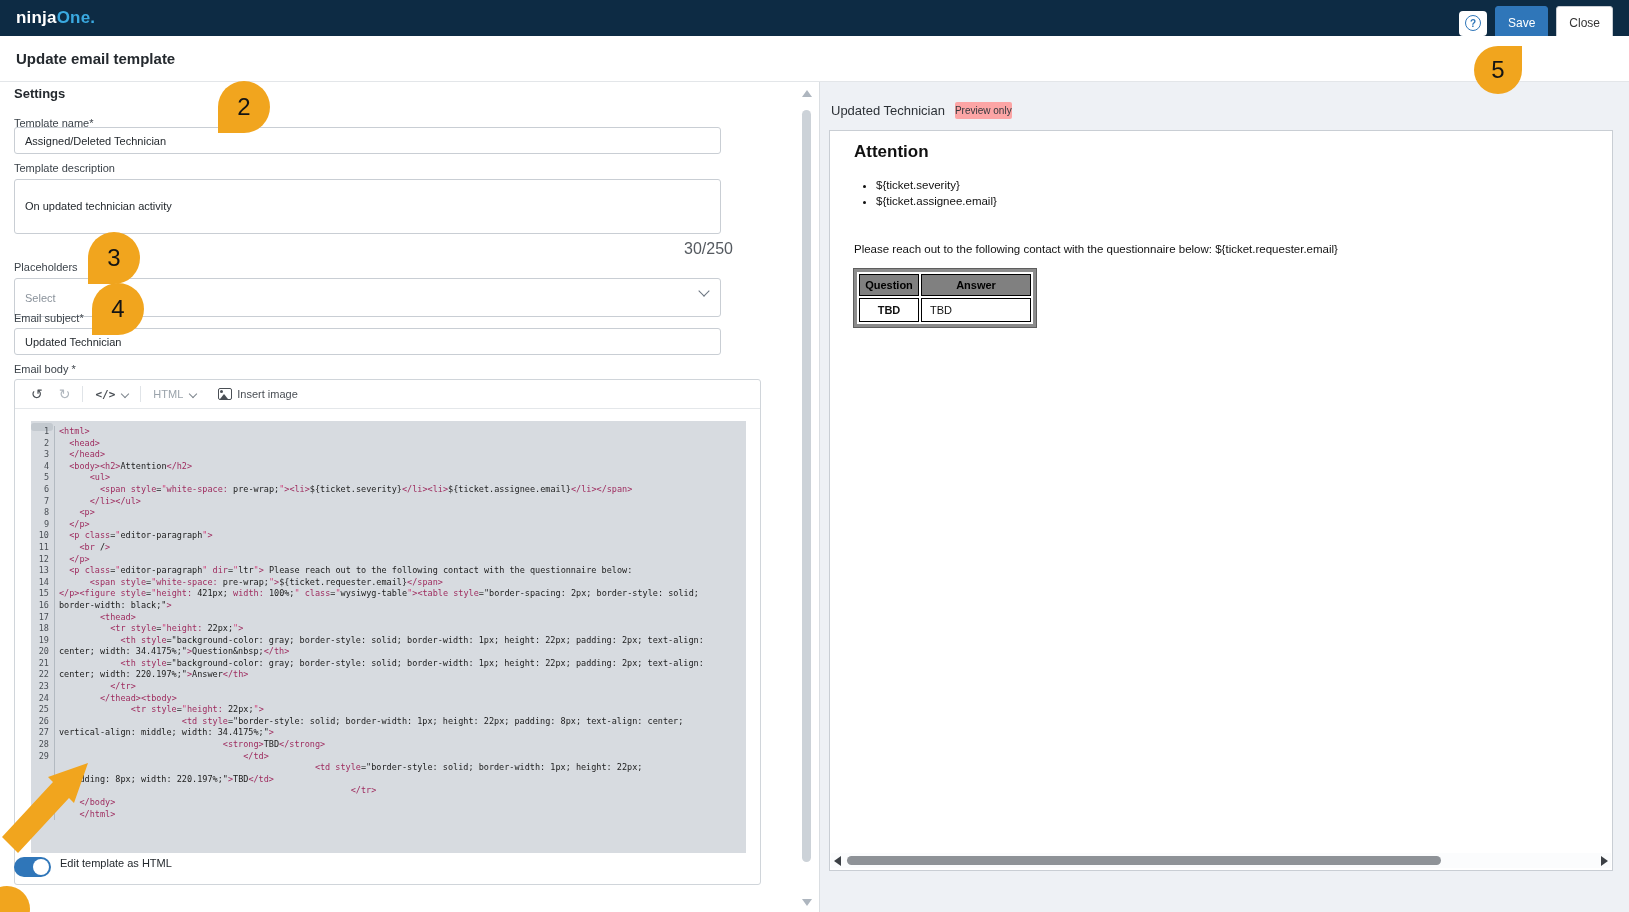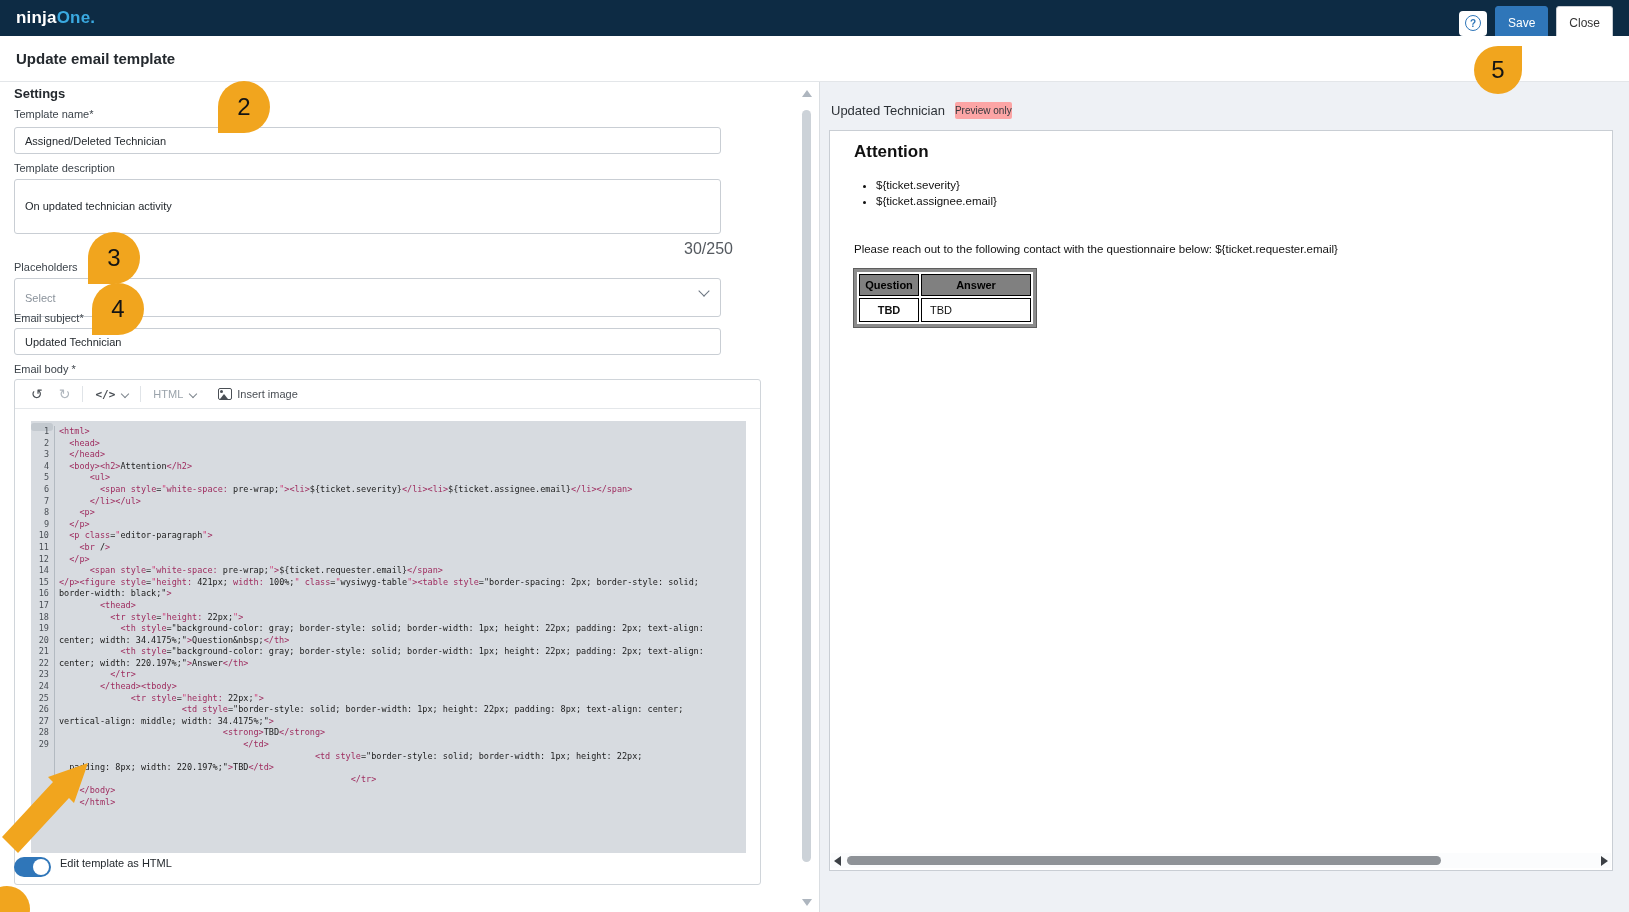--- a/index.html
+++ b/index.html
@@ -117,21 +117,21 @@
     </div>
   </div>
 
   <div class="page-head">
     <div class="page-title">Update email template</div>
   </div>
 
   <div class="left-panel"></div>
   <div class="section-title">Settings</div>
 
-  <div class="fld-label" style="top:108px;text-align:center;">Template name*</div>
+  <div class="fld-label" style="top:117px;text-align:center;">Template name*</div>
   <div class="fld" style="top:127px; height:27px;">
     <span>Assigned/Deleted Technician</span>
   </div>
 
   <div class="fld-label" style="top:162px;">Template description</div>
   <div class="fld area" style="top:179px; height:55px;">
     <span>On updated technician activity</span>
   </div>
   <div class="counter" style="left:684px; top:240px;">30/250</div>
 
@@ -179,20 +179,21 @@
           <div class="code-row"><span class="ln">3</span><span class="cd">  <span class="tg">&lt;/head</span><span class="tg">&gt;</span></span></div>
           <div class="code-row"><span class="ln">4</span><span class="cd">  <span class="tg">&lt;body</span><span class="tg">&gt;</span><span class="tg">&lt;h2</span><span class="tg">&gt;</span>Attention<span class="tg">&lt;/h2</span><span class="tg">&gt;</span></span></div>
           <div class="code-row"><span class="ln">5</span><span class="cd">      <span class="tg">&lt;ul</span><span class="tg">&gt;</span></span></div>
           <div class="code-row"><span class="ln">6</span><span class="cd">        <span class="tg">&lt;span</span> <span class="tg">style</span>=<span class="st">"</span><span class="tg">white-space:</span> pre-wrap;<span class="st">"</span><span class="tg">&gt;</span><span class="tg">&lt;li</span><span class="tg">&gt;</span>${ticket.severity}<span class="tg">&lt;/li</span><span class="tg">&gt;</span><span class="tg">&lt;li</span><span class="tg">&gt;</span>${ticket.assignee.email}<span class="tg">&lt;/li</span><span class="tg">&gt;</span><span class="tg">&lt;/span</span><span class="tg">&gt;</span></span></div>
           <div class="code-row"><span class="ln">7</span><span class="cd">      <span class="tg">&lt;/li</span><span class="tg">&gt;</span><span class="tg">&lt;/ul</span><span class="tg">&gt;</span></span></div>
           <div class="code-row"><span class="ln">8</span><span class="cd">    <span class="tg">&lt;p</span><span class="tg">&gt;</span></span></div>
           <div class="code-row"><span class="ln">9</span><span class="cd">  <span class="tg">&lt;/p</span><span class="tg">&gt;</span></span></div>
           <div class="code-row"><span class="ln">10</span><span class="cd">  <span class="tg">&lt;p</span> <span class="tg">class</span>=<span class="st">"</span>editor-paragraph<span class="st">"</span><span class="tg">&gt;</span></span></div>
           <div class="code-row"><span class="ln">11</span><span class="cd">    <span class="tg">&lt;br</span> /<span class="tg">&gt;</span></span></div>
           <div class="code-row"><span class="ln">12</span><span class="cd">  <span class="tg">&lt;/p</span><span class="tg">&gt;</span></span></div>
+          <div class="code-row"><span class="ln">13</span><span class="cd">  <span class="tg">&lt;p</span> <span class="tg">class</span>=<span class="st">"</span>editor-paragraph<span class="st">"</span> <span class="tg">dir</span>=<span class="st">"</span>ltr<span class="st">"</span><span class="tg">&gt;</span> Please reach out to the following contact with the questionnaire below:</span></div>
           <div class="code-row"><span class="ln">14</span><span class="cd">      <span class="tg">&lt;span</span> <span class="tg">style</span>=<span class="st">"</span><span class="tg">white-space:</span> pre-wrap;<span class="st">"</span><span class="tg">&gt;</span>${ticket.requester.email}<span class="tg">&lt;/span</span><span class="tg">&gt;</span></span></div>
           <div class="code-row"><span class="ln">15</span><span class="cd"><span class="tg">&lt;/p</span><span class="tg">&gt;</span><span class="tg">&lt;figure</span> <span class="tg">style</span>=<span class="st">"</span><span class="tg">height:</span> 421px; <span class="tg">width:</span> 100%;<span class="st">"</span> <span class="tg">class</span>=<span class="st">"</span>wysiwyg-table<span class="st">"</span><span class="tg">&gt;</span><span class="tg">&lt;table</span> <span class="tg">style</span>="border-spacing: 2px; border-style: solid;</span></div>
           <div class="code-row"><span class="ln">16</span><span class="cd">border-width: black;"<span class="tg">&gt;</span></span></div>
           <div class="code-row"><span class="ln">17</span><span class="cd">        <span class="tg">&lt;thead</span><span class="tg">&gt;</span></span></div>
           <div class="code-row"><span class="ln">18</span><span class="cd">          <span class="tg">&lt;tr</span> <span class="tg">style</span>=<span class="st">"</span><span class="tg">height:</span> 22px;<span class="st">"</span><span class="tg">&gt;</span></span></div>
           <div class="code-row"><span class="ln">19</span><span class="cd">            <span class="tg">&lt;th</span> <span class="tg">style</span>="background-color: gray; border-style: solid; border-width: 1px; height: 22px; padding: 2px; text-align:</span></div>
           <div class="code-row"><span class="ln">20</span><span class="cd">center; width: 34.4175%;"<span class="tg">&gt;</span>Question&amp;nbsp;<span class="tg">&lt;/th</span><span class="tg">&gt;</span></span></div>
           <div class="code-row"><span class="ln">21</span><span class="cd">            <span class="tg">&lt;th</span> <span class="tg">style</span>="background-color: gray; border-style: solid; border-width: 1px; height: 22px; padding: 2px; text-align:</span></div>
           <div class="code-row"><span class="ln">22</span><span class="cd">center; width: 220.197%;"<span class="tg">&gt;</span>Answer<span class="tg">&lt;/th</span><span class="tg">&gt;</span></span></div>
           <div class="code-row"><span class="ln">23</span><span class="cd">          <span class="tg">&lt;/tr</span><span class="tg">&gt;</span></span></div>

